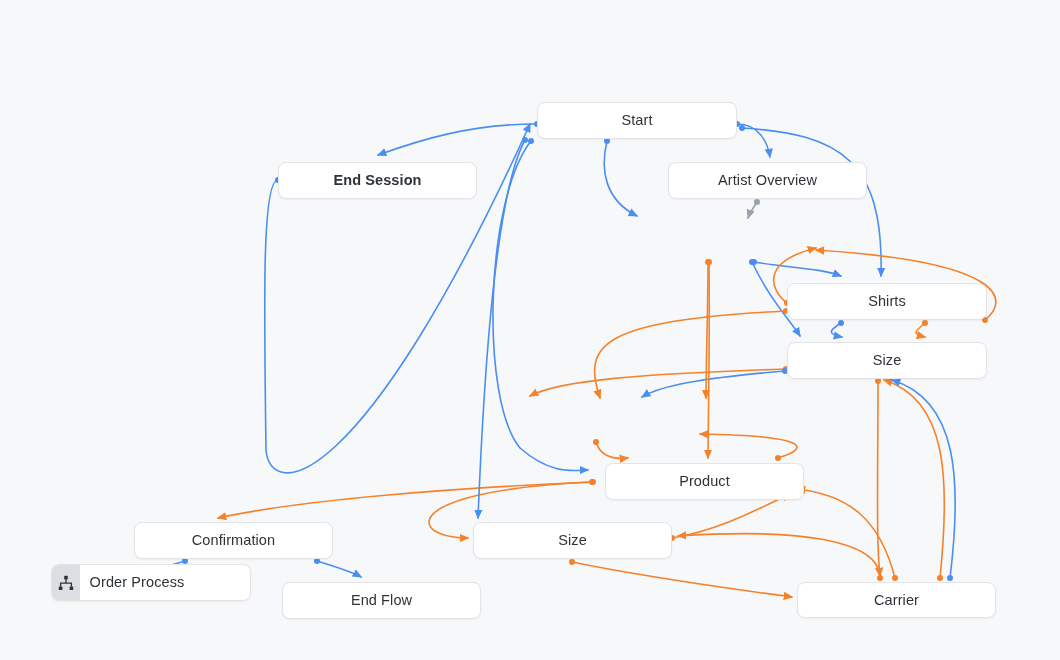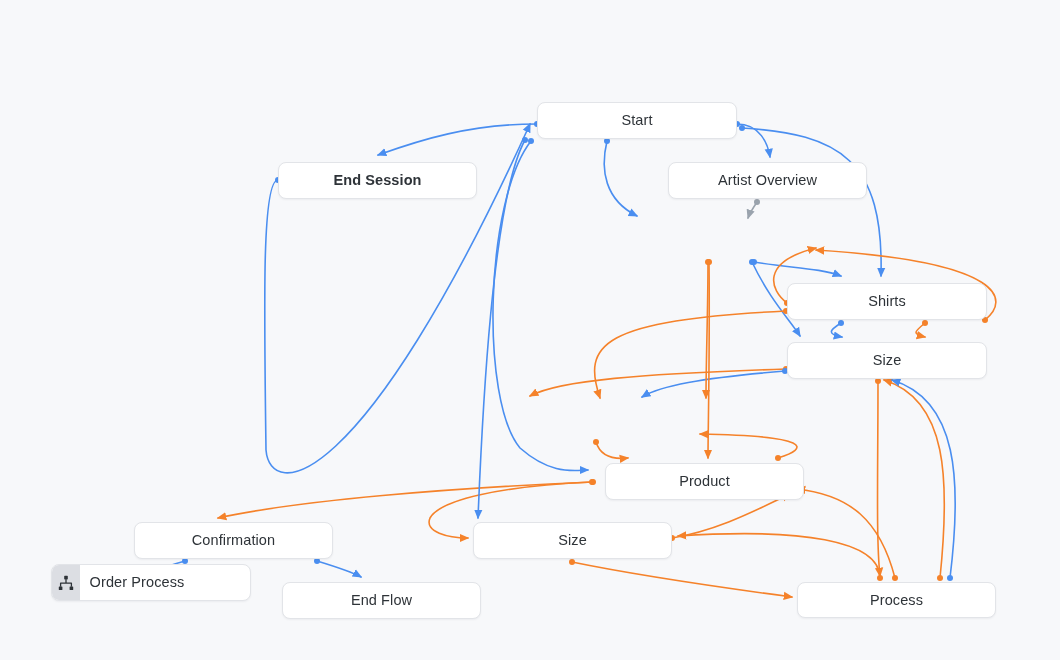--- a/index.html
+++ b/index.html
@@ -196,17 +196,17 @@
             <rect x="11.6" y="11.4" width="3.6" height="3.6" rx="0.6" fill="#2e3338"></rect>
             <path d="M8 4.6 L8 8.2 M2.6 11.2 L2.6 8.2 L13.4 8.2 L13.4 11.2" stroke="#2e3338" stroke-width="1.3" fill="none" stroke-linecap="round" stroke-linejoin="round"></path>
           </svg>
         </div>
         <div class="label">Order Process</div>
       </div>
       <div class="node" style="left: 262px; top: 582px; width: 199px; height: 37px; margin-left: 20px;">
         <div class="label">End Flow</div>
       </div>
       <div class="node" style="left: 797px; top: 582px; width: 199px; height: 36px;">
-        <div class="label">Process</div>
+        <div class="label">Carrier</div>
       </div>
     </div>
 
 </div>
 
 </body></html>

